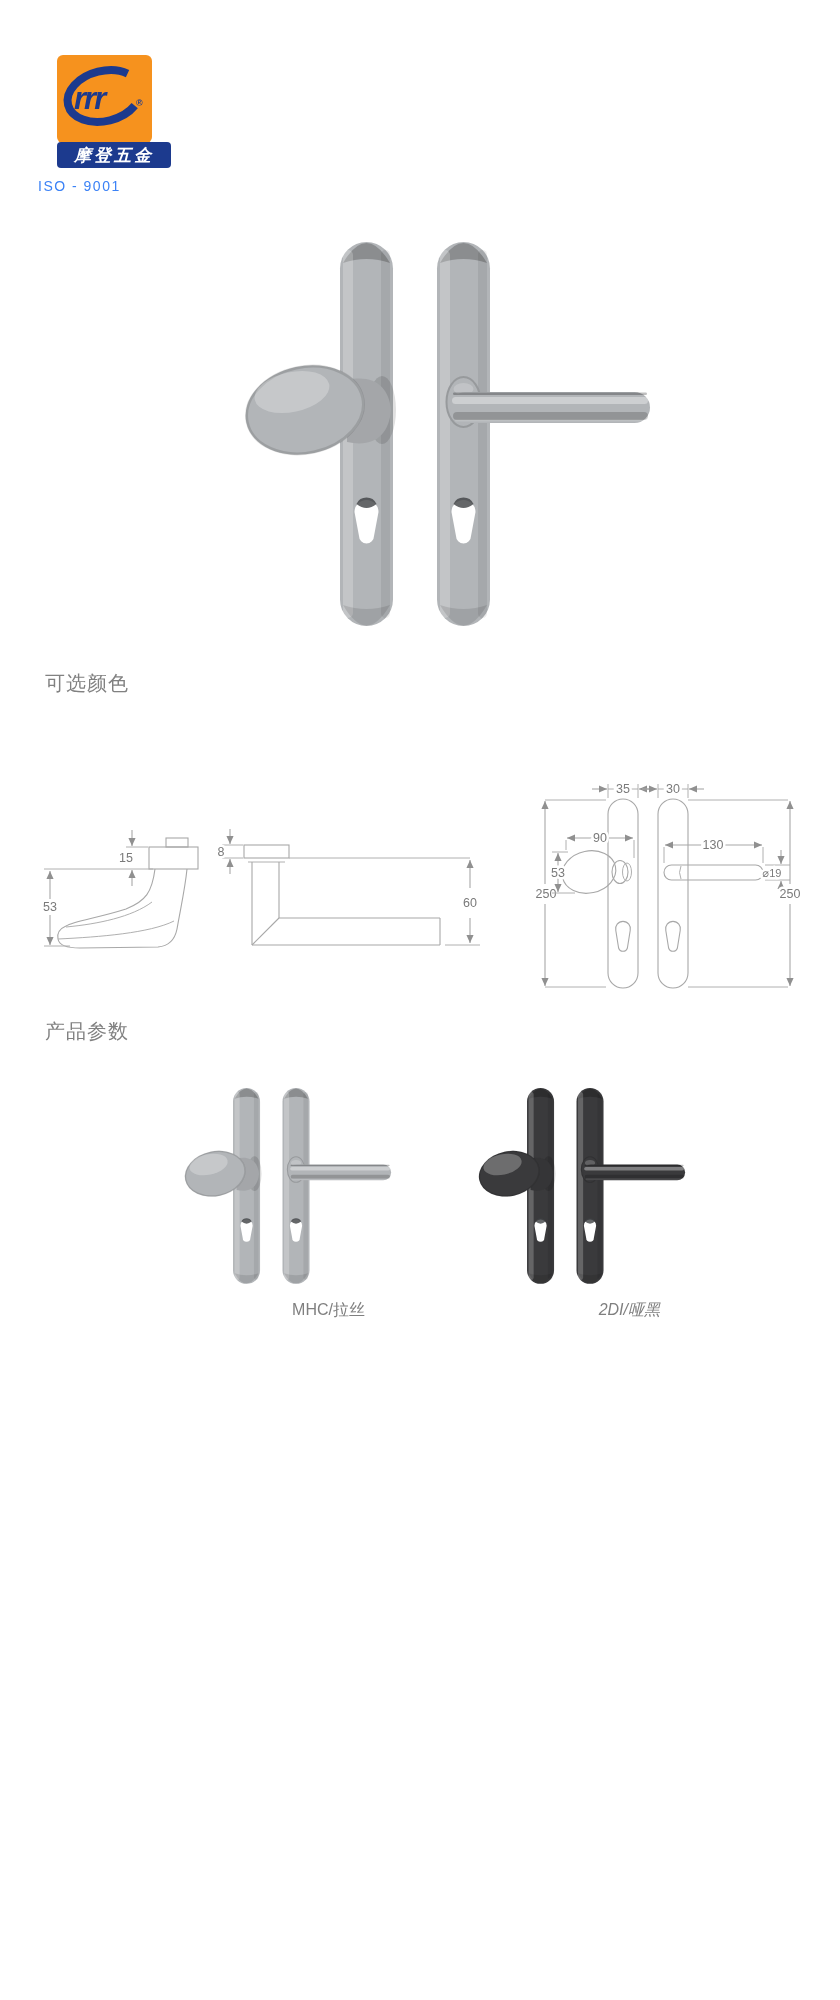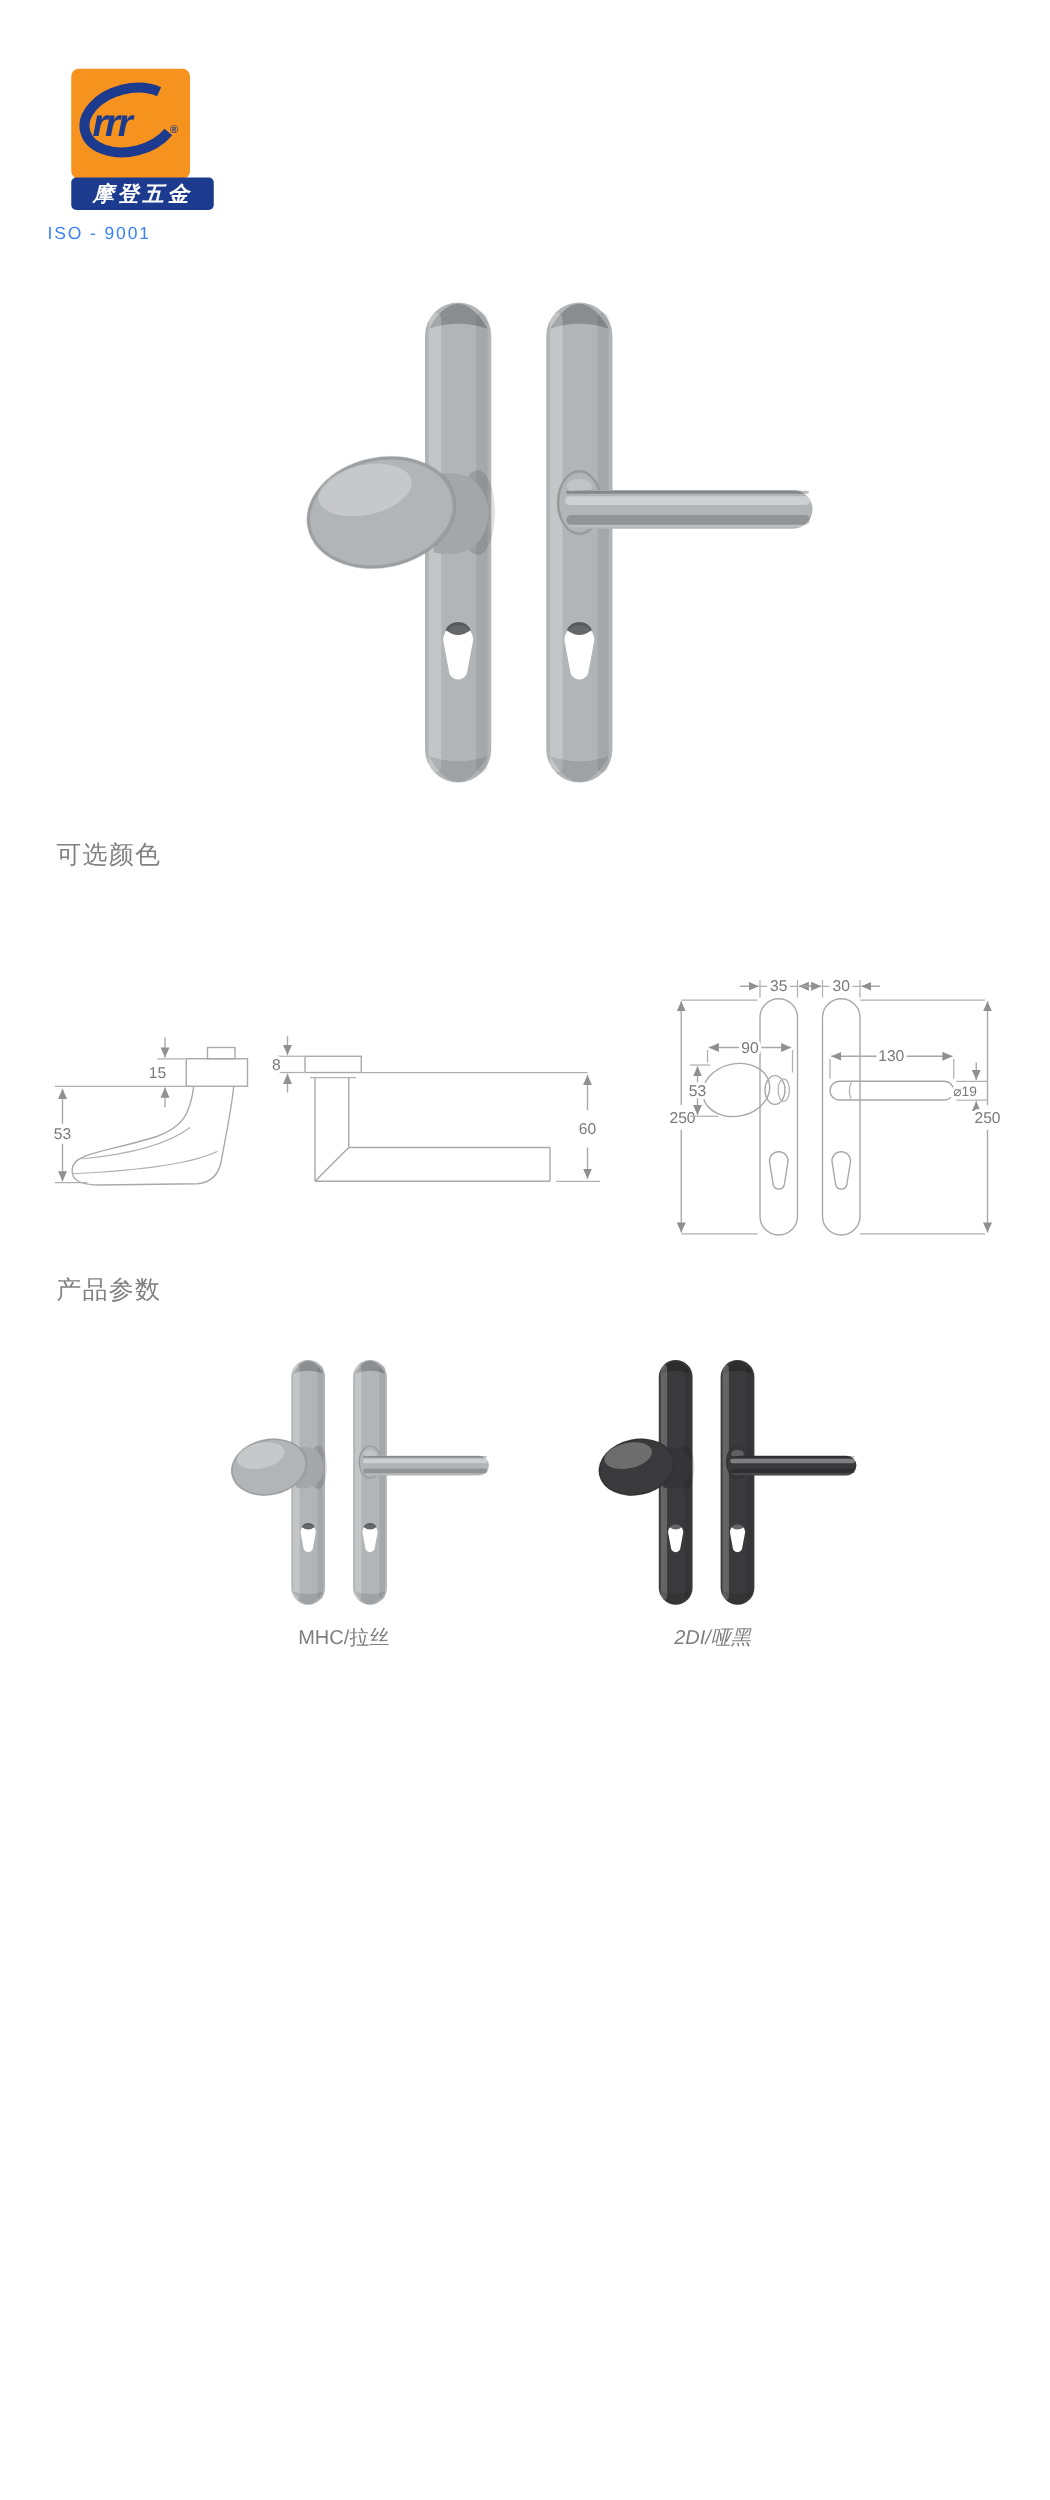--- a/index.html
+++ b/index.html
@@ -2,21 +2,21 @@
 <html><head>
 <meta charset="utf-8">
 <style>
   html,body{margin:0;padding:0;background:#ffffff;}
   #canvas{position:relative;width:840px;height:1528px;background:#fff;overflow:hidden;
           font-family:"Liberation Sans","DejaVu Sans",sans-serif;}
   .abs{position:absolute;}
   .heading{font-size:20px;color:#818181;letter-spacing:1px;}
   .model{font-size:21px;color:#8a8a8a;letter-spacing:.5px;}
   .iso{font-size:14px;color:#3b82f6;letter-spacing:1.5px;text-align:left;width:150px;}
-  .variant-label{font-size:16px;color:#7f7f7f;text-align:center;width:180px;}
+  .variant-label{font-size:16px;color:#7f7f7f;text-align:right;width:180px;}
   
   .ln{stroke:#a8a8a8;stroke-width:1.1;fill:none;}
   .thin{stroke:#b0b0b0;stroke-width:1;fill:none;}
   .dim-label{fill:#7a7a7a;font-size:12.5px;font-family:"Liberation Sans","DejaVu Sans",sans-serif;
              text-anchor:middle;stroke:#ffffff;stroke-width:5px;paint-order:stroke;}
   .logo-mark-text{fill:#1C3A8E;font-size:31px;font-style:italic;font-weight:bold;letter-spacing:-2px;}
   .logo-reg{fill:#1C3A8E;font-size:9px;font-weight:bold;}
   .logo-banner-text{fill:#ffffff;font-size:17px;font-style:italic;font-weight:bold;letter-spacing:3px;text-anchor:middle;}
 </style>
 </head>

